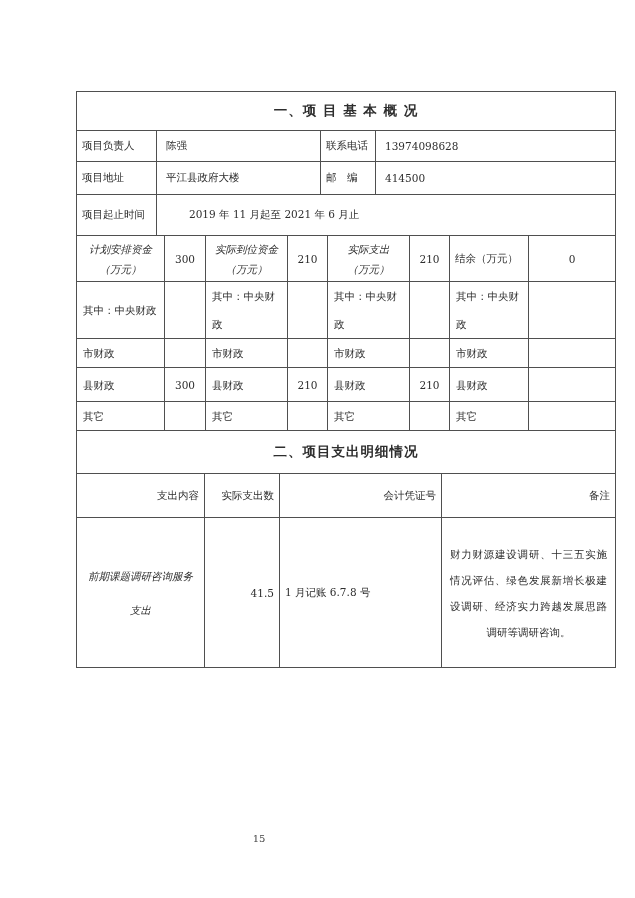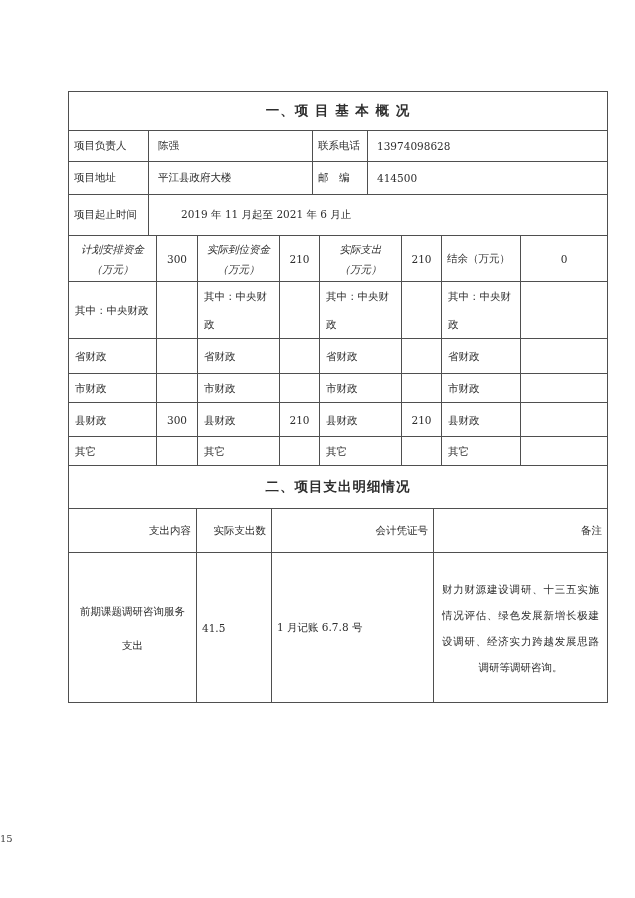--- a/index.html
+++ b/index.html
@@ -1,20 +1,20 @@
 <!DOCTYPE html>
 <html><head>
 <meta charset="utf-8">
 <style>
   html,body{margin:0;padding:0;}
   body{
     width:635px;height:898px;background:#ffffff;position:relative;
     font-family:"DejaVu Serif","Liberation Serif",serif;color:#2e2e2e;
   }
-  .doc{position:absolute;left:68px;top:91px;width:539px;}
+  .doc{position:absolute;left:76px;top:91px;width:539px;}
   table{border-collapse:collapse;table-layout:fixed;width:539px;}
   table.t-b,table.t-c{margin-top:-1px;}
   td{
     border:1px solid #4f4f4f;font-size:10.5px;padding:0 5px;
     vertical-align:middle;overflow:hidden;background:#fff;
   }
   td.sec{
     text-align:center;font-weight:bold;font-size:13.5px;letter-spacing:1px;padding:0;
   }
   
@@ -27,28 +27,28 @@
   .t-b td.fh .wrapbox{display:inline-block;text-align:center;}
   .t-b td.fh .w66{width:66px;}
   .t-b td.fh .w48{width:48px;}
   .t-b td.num{text-align:center;}
   .t-b td.flab{padding-left:6px;padding-right:8px;line-height:28px;}
   .t-b td.flab .wrap66{display:inline-block;width:66px;text-align:left;}
   .t-b td.flab1{padding-left:6px;padding-right:2px;white-space:nowrap;line-height:28px;}
   .t-b td.jy{padding-left:5px;white-space:nowrap;}
   
   .t-c td.hd{text-align:right;}
-  .t-c td.ct{text-align:center;line-height:34px;padding:10px 8px;}
-  .t-c td.num{text-align:left;}
+  .t-c td.ct{text-align:center;line-height:34px;padding:10px 8px;font-style:italic;}
+  .t-c td.num{text-align:right;}
   .t-c td.vch{}
   .t-c td.rmk{
     text-align:justify;text-align-last:center;line-height:26px;padding:0 8px;
   }
   .pagenum{
-    position:absolute;left:0;width:518px;top:833px;text-align:left;
+    position:absolute;left:0;width:518px;top:833px;text-align:center;
     font-size:10px;color:#444;
   }
 </style>
 </head>
 <body>
 
 <div class="doc">
 
   <table class="t-a">
     <colgroup>
@@ -105,30 +105,20 @@
     <tr style="height:56px">
       <td class="flab1">其中：中央财政</td>
       <td class="num"></td>
       <td class="flab"><span class="wrap66">其中：中央财政</span></td>
       <td class="num"></td>
       <td class="flab"><span class="wrap66">其中：中央财政</span></td>
       <td class="num"></td>
       <td class="flab"><span class="wrap66">其中：中央财政</span></td>
       <td class="num"></td>
     </tr>
-    <tr style="height:35px">
-      <td class="flab1">省财政</td>
-      <td class="num"></td>
-      <td class="flab">省财政</td>
-      <td class="num"></td>
-      <td class="flab">省财政</td>
-      <td class="num"></td>
-      <td class="flab">省财政</td>
-      <td class="num"></td>
-    </tr>
     <tr style="height:29px">
       <td class="flab1">市财政</td>
       <td class="num"></td>
       <td class="flab">市财政</td>
       <td class="num"></td>
       <td class="flab">市财政</td>
       <td class="num"></td>
       <td class="flab">市财政</td>
       <td class="num"></td>
     </tr>

